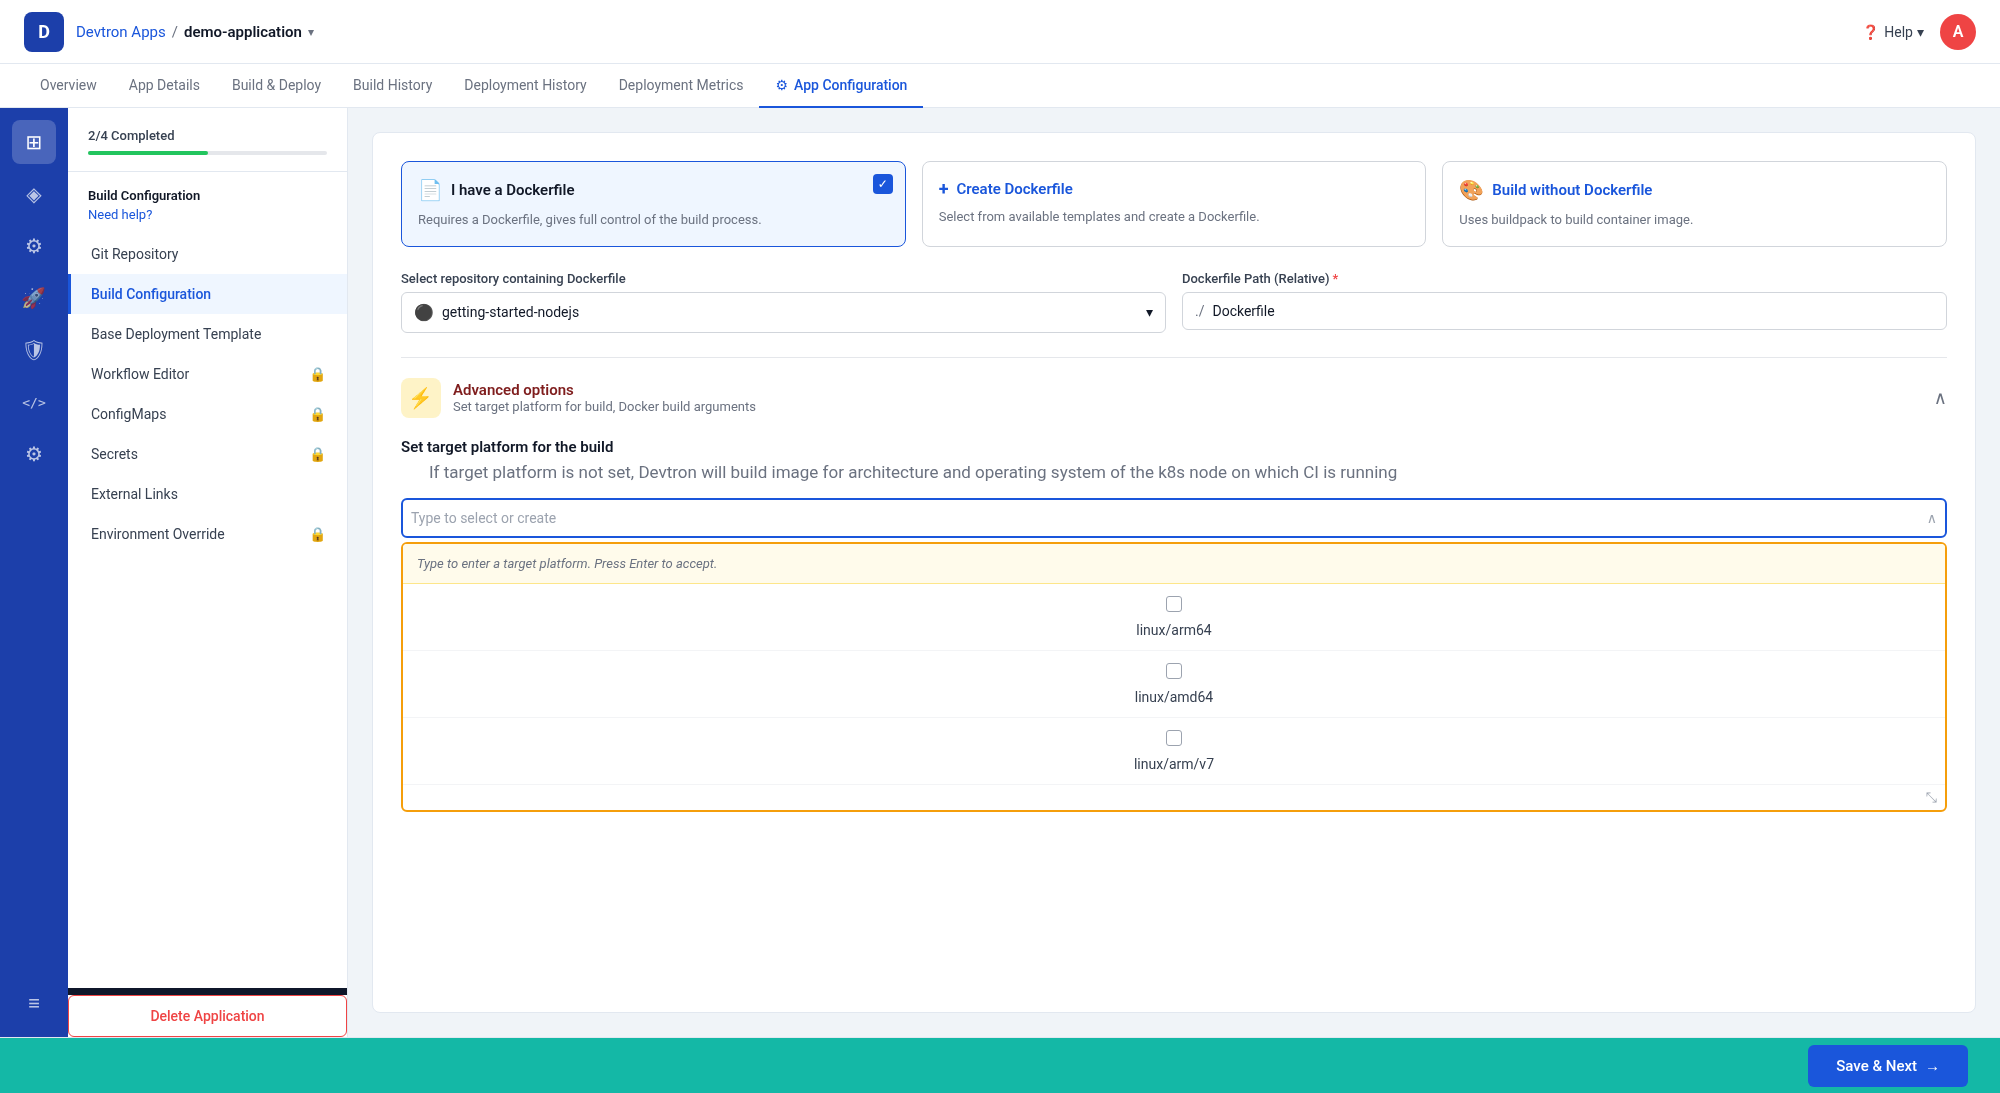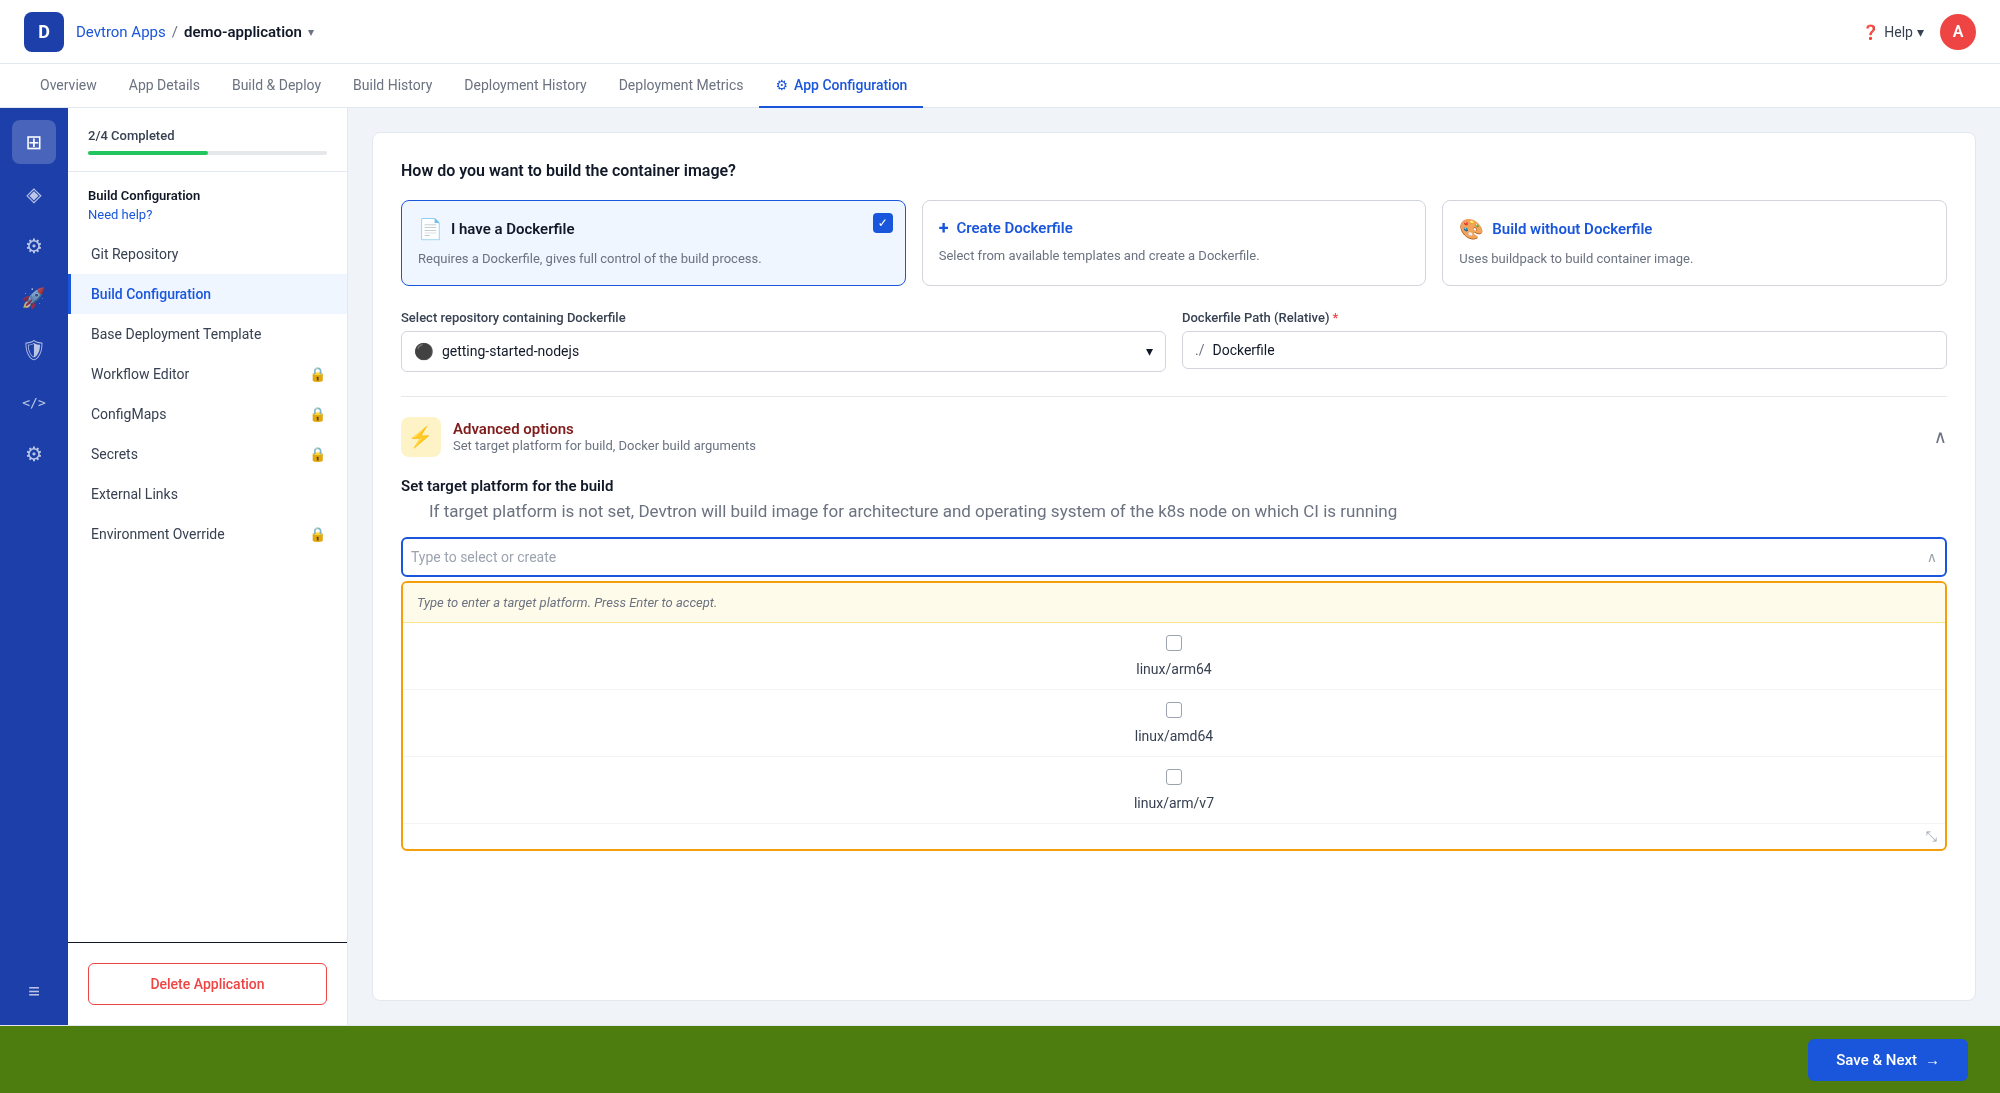--- a/index.html
+++ b/index.html
@@ -122,22 +122,21 @@
       border-left: 3px solid transparent;
     }
     .sidebar-nav-item.active {
       background: #eff6ff;
       color: #1a56db;
       border-left: 3px solid #1a56db;
       font-weight: 500;
     }
     .sidebar-lock { color: #9ca3af; font-size: 14px; }
     .sidebar-delete {
-      padding: 20px;
-      border-top: 1px solid #0f172a;
+      border-top: 7px solid #0f172a;
     }
     .delete-btn {
       width: 100%;
       padding: 12px;
       border: 1.5px solid #ef4444;
       background: white;
       color: #ef4444;
       font-size: 14px;
       font-weight: 500;
       border-radius: 6px;
@@ -329,22 +328,22 @@
     }
     .resize-handle {
       text-align: right;
       padding: 4px 8px;
       color: #9ca3af;
       font-size: 14px;
     }
 
     
     .bottom-bar {
-      height: 68px;
-      background: #4d7c0f;
+      height: 56px;
+      background: #14b8a6;
       border-top: 1px solid #e2e8f0;
       display: flex;
       align-items: center;
       justify-content: flex-end;
       padding: 0 32px;
       flex-shrink: 0;
     }
     .save-next-btn {
       padding: 12px 28px;
       background: #1a56db;
@@ -449,21 +448,20 @@
       </div>
     </div>
     <div class="sidebar-delete">
       <button class="delete-btn">Delete Application</button>
     </div>
   </div>
 
   <div class="main-content">
     <div class="content-card">
 
-      <div class="card-title">How do you want to build the container image?</div>
 
       <div class="build-options">
 
         <div class="build-option selected">
           <div class="build-option-header">
             <span class="build-option-icon">📄</span>
             <span class="build-option-title">I have a Dockerfile</span>
           </div>
           <div class="build-option-desc">Requires a Dockerfile, gives full control of the build process.</div>
           <div class="checkmark">✓</div>

